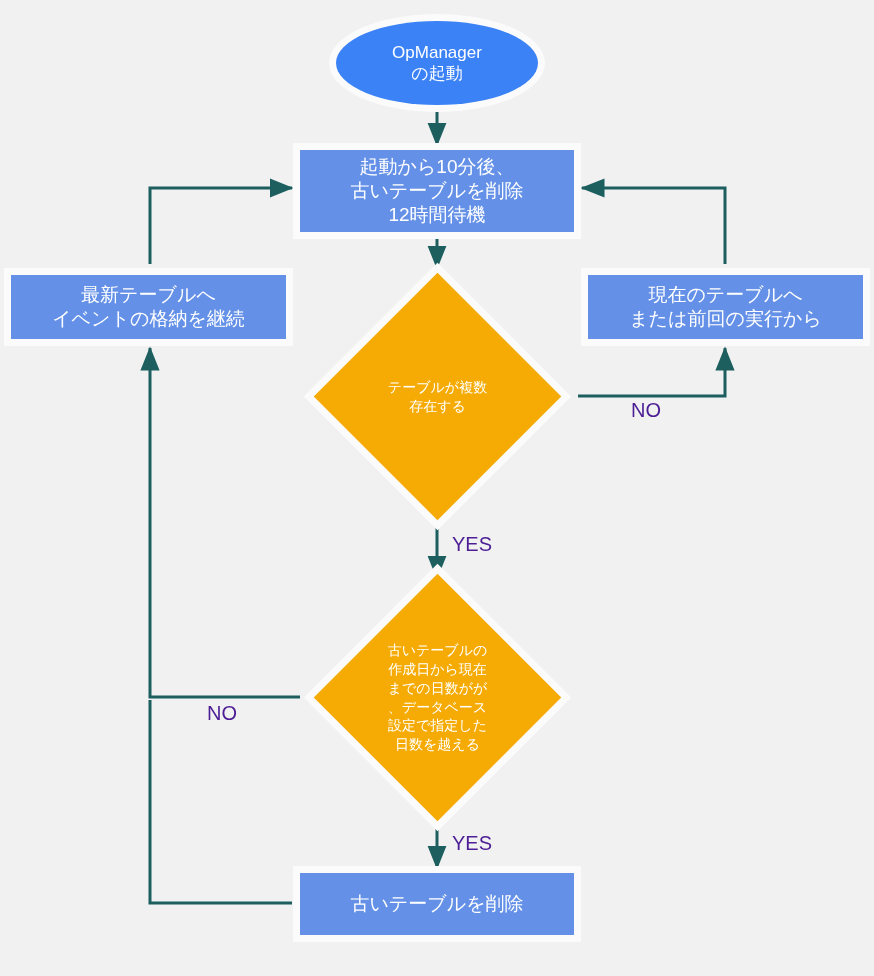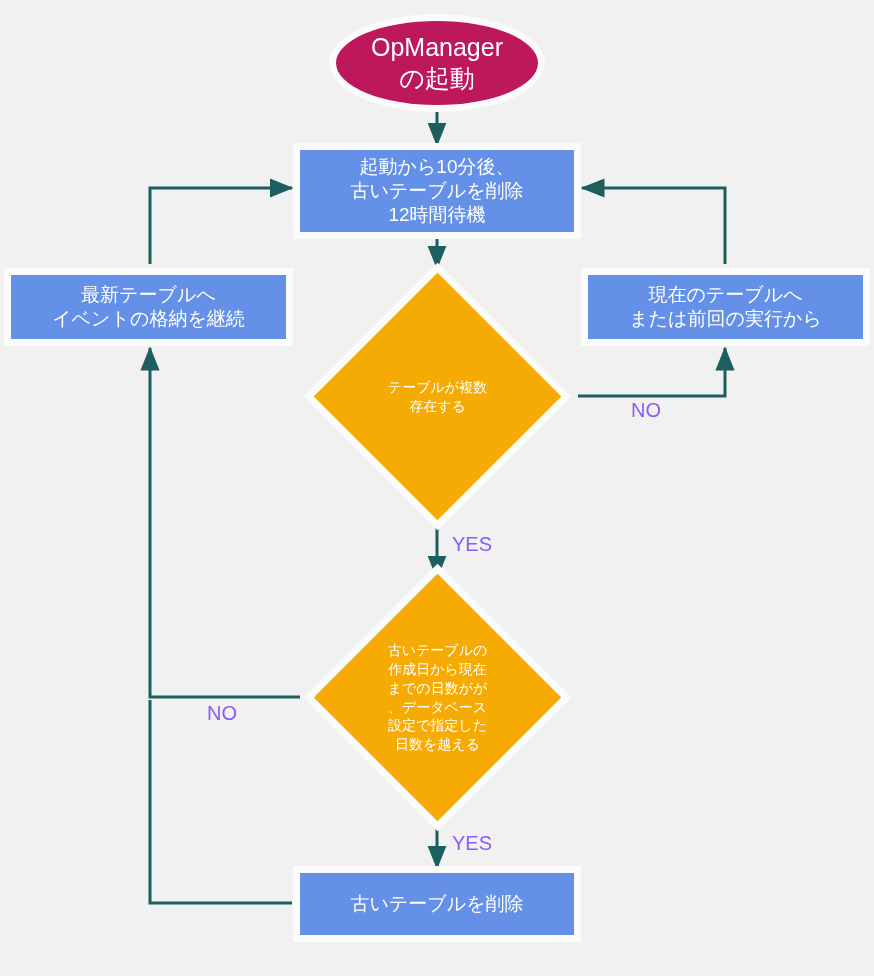--- a/index.html
+++ b/index.html
@@ -38,23 +38,23 @@
   }
   .node .label {
     display: block;
     white-space: pre-line;
     line-height: 1.25;
   }
 
   
   .terminator {
     border-radius: 50%;
-    background: #be185d;
+    background: #3b82f6;
     box-shadow: 0 0 0 7px #fbfbfb;
-    font-size: 25px;
+    font-size: 17px;
   }
 
   
   .process {
     background: #6491e7;
     box-shadow: 0 0 0 7px #fbfbfb;
     font-size: 19px;
   }
 
   
@@ -74,21 +74,21 @@
   }
   .decision .label {
     position: relative;
     z-index: 2;
     font-size: 14px;
     line-height: 1.35;
   }
 
   .edge-label {
     position: absolute;
-    color: #8b5cf6;
+    color: #4c1d95;
     font-size: 20px;
     z-index: 6;
     white-space: nowrap;
   }
 </style>
 </head>
 <body>
 
 <div id="canvas">
 

